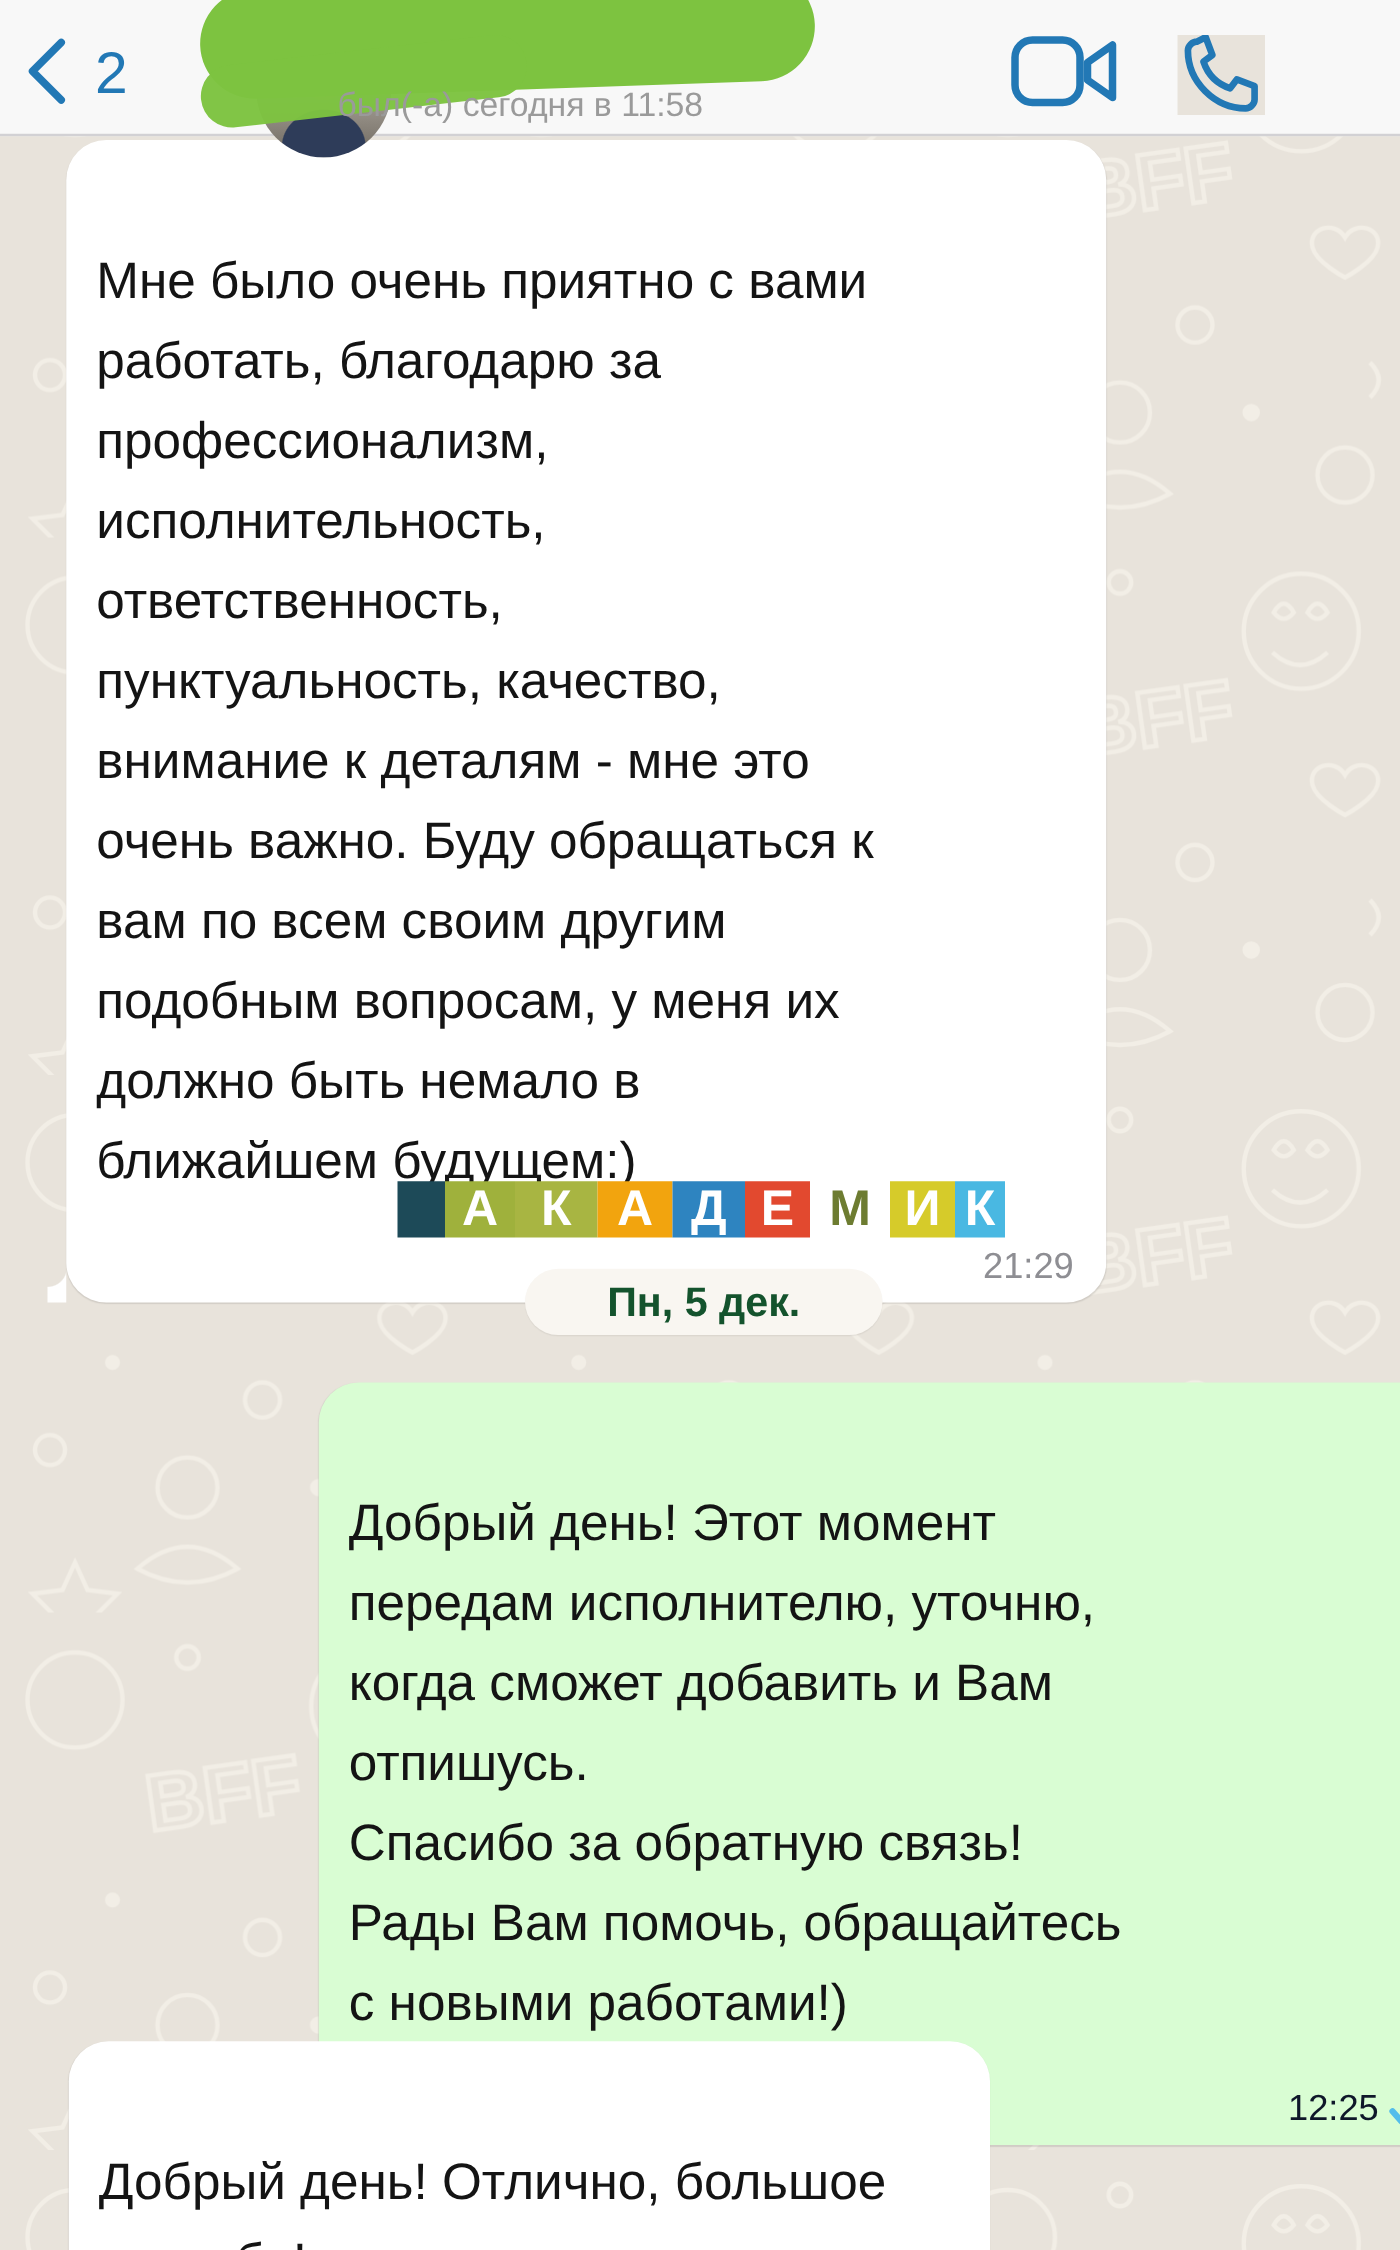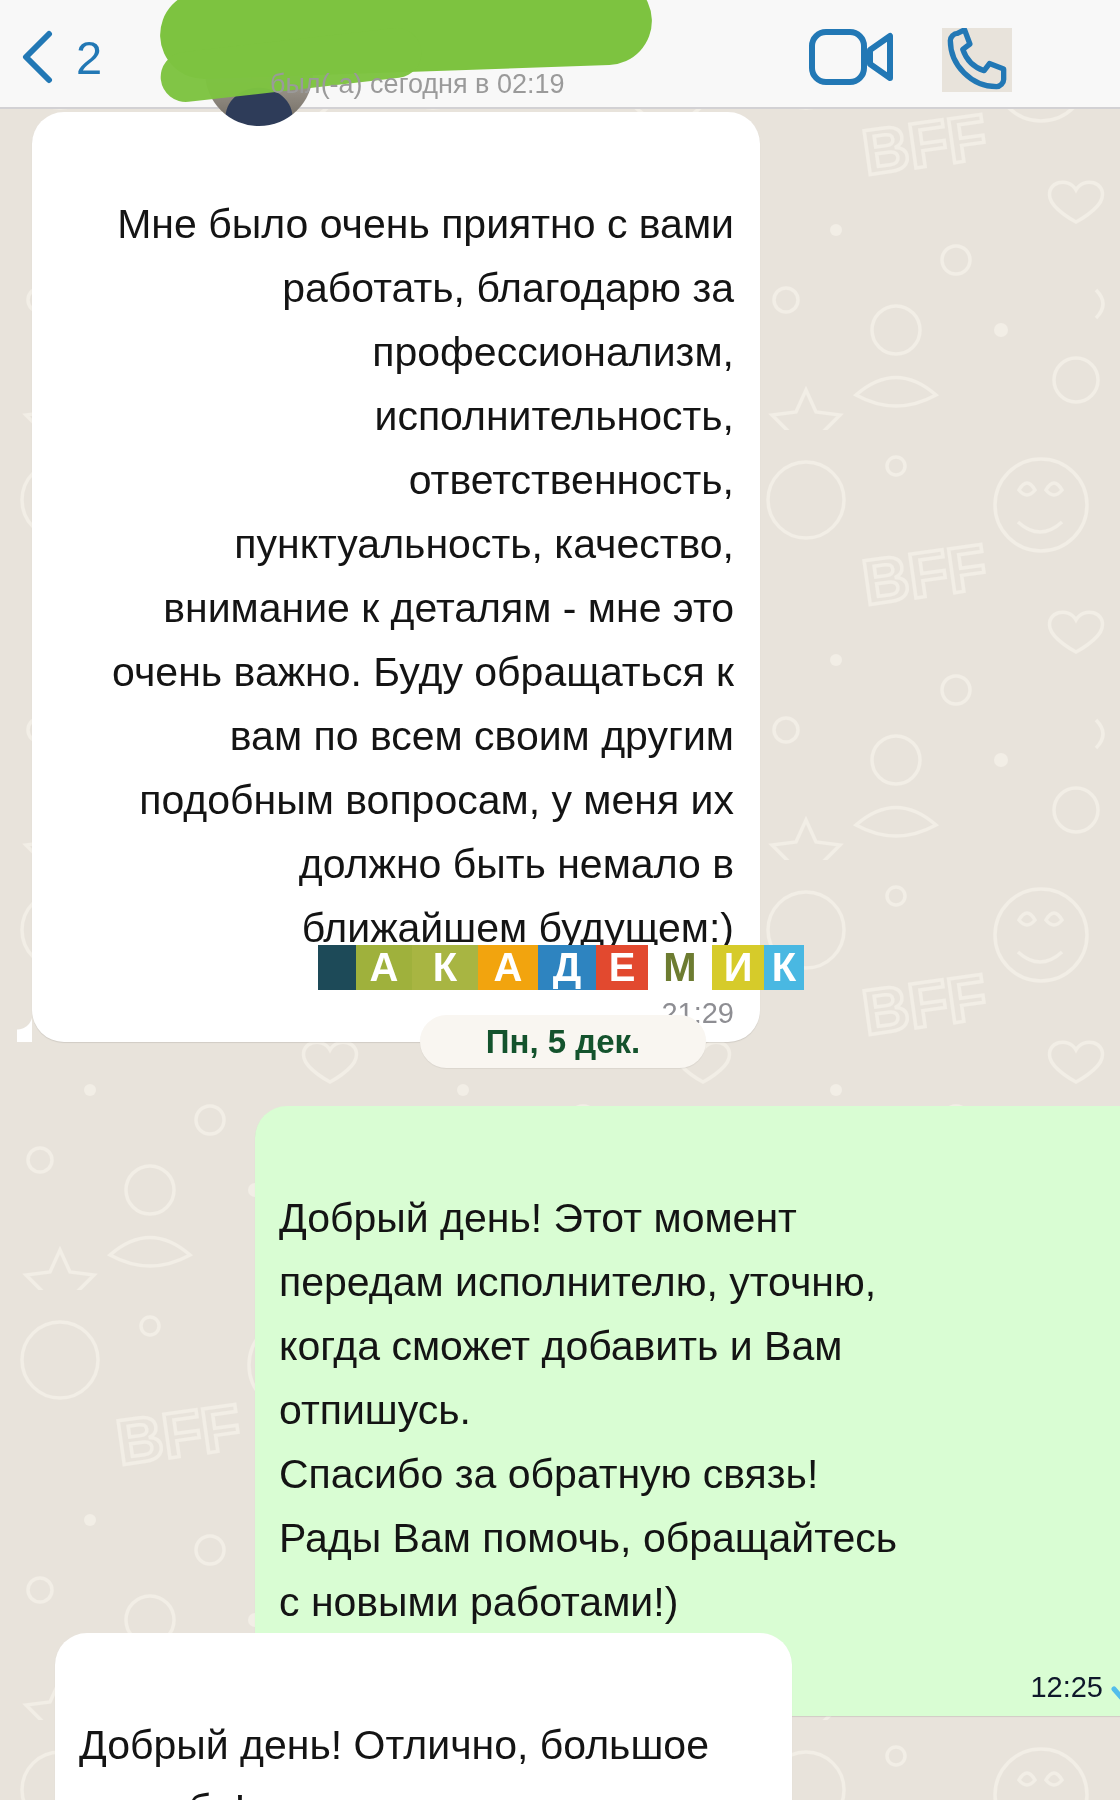--- a/index.html
+++ b/index.html
@@ -57,21 +57,21 @@
   }
   .msg.out::after{
     content:"";position:absolute;right:-15px;bottom:0;width:15px;height:28px;
     background:radial-gradient(circle 15px at 100% 0, rgba(0,0,0,0) 0 15px, #d9fdd3 16px);
   }
   .msg .meta{
     position:absolute;right:26px;bottom:14px;display:flex;align-items:center;gap:8px;
     font-size:29px;line-height:30px;color:#8e8e93;white-space:nowrap;
   }
   .msg.out .meta{color:#0f172a;right:22px;}
-  .msg1{left:32px;top:112px;width:728px;text-align:right;}
+  .msg1{left:53px;top:112px;width:832px;}
   .msg2{left:255px;top:1106px;width:922px;}
   .msg3{left:55px;top:1633px;width:737px;}
   .checks{width:44px;height:30px;}
   
   .logo{position:absolute;left:318px;top:945px;height:45px;display:flex;z-index:2;}
   .logo .ll{
     display:flex;align-items:center;justify-content:center;height:45px;
     font-weight:700;font-size:40px;line-height:45px;
   }
   .logo .ll:nth-child(1){width:38px;}
@@ -128,21 +128,21 @@
       <svg viewBox="0 0 34 54">
         <polyline points="29,4 6,27 29,50" fill="none" stroke="#2278b5" stroke-width="6" stroke-linecap="round" stroke-linejoin="round"></polyline>
       </svg>
       <span class="count">2</span>
     </div>
 
     <div class="avatar"></div>
     <div class="scribble1"></div>
     <div class="scribble2"></div>
 
-    <div class="status">был(-а) сегодня в 02:19</div>
+    <div class="status">был(-а) сегодня в 11:58</div>
 
     <div class="hbtn video">
       <svg viewBox="0 0 43 29">
         <rect x="2" y="2" width="26" height="25" rx="7" fill="none" stroke="#2278b5" stroke-width="3"></rect>
         <polygon points="31,11 41,4 41,25 31,18" fill="none" stroke="#2278b5" stroke-width="3" stroke-linejoin="round"></polygon>
       </svg>
     </div>
     <div class="hbtn phone">
       <svg viewBox="0 0 36 36">
         <path d="M7 3 C5 3 3 5 3 7 c0 14 12 26 26 26 c2 0 4 -2 4 -4 l0 -6 -8 -3 -3 4 c-6 -2 -10 -6 -12 -12 l4 -3 -3 -8 z" fill="none" stroke="#2278b5" stroke-width="3" stroke-linejoin="round"></path>

